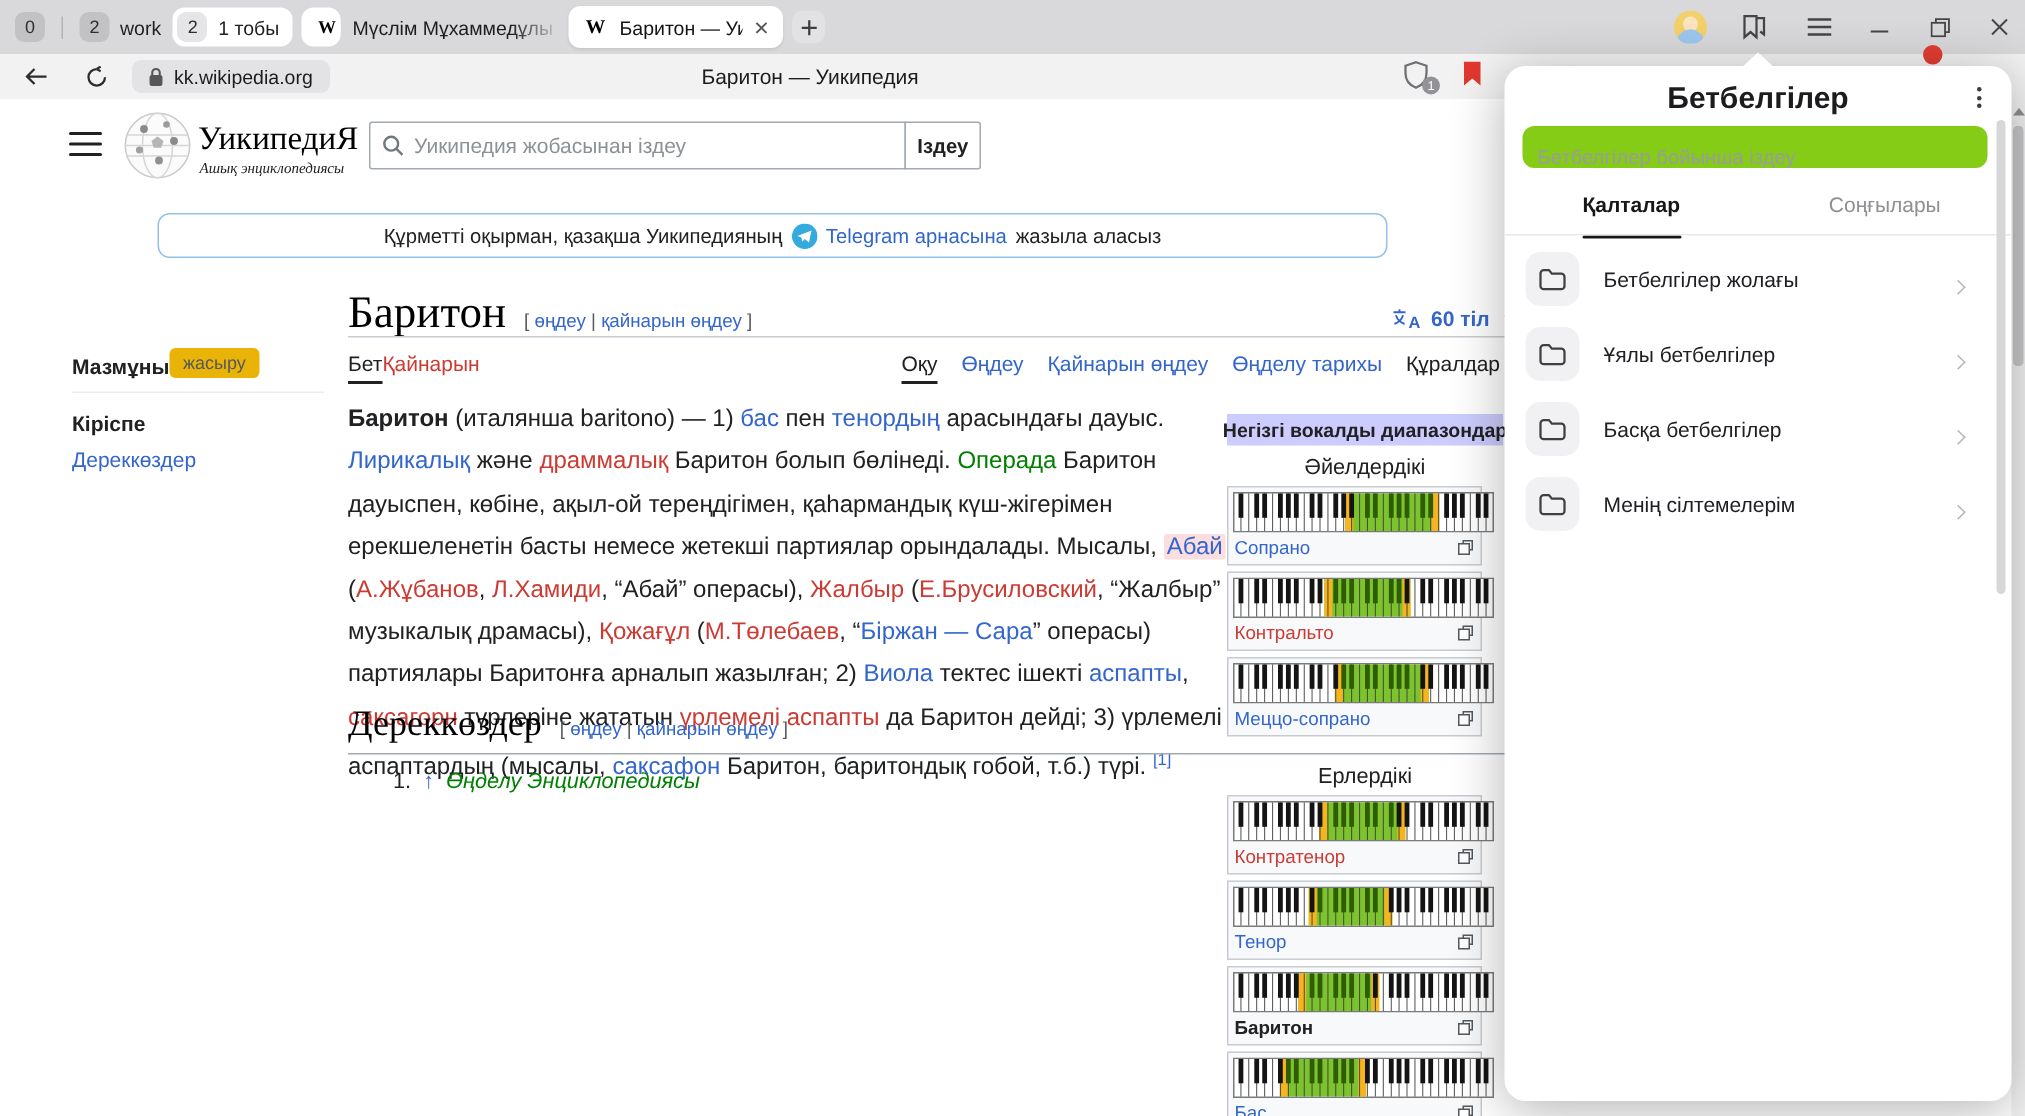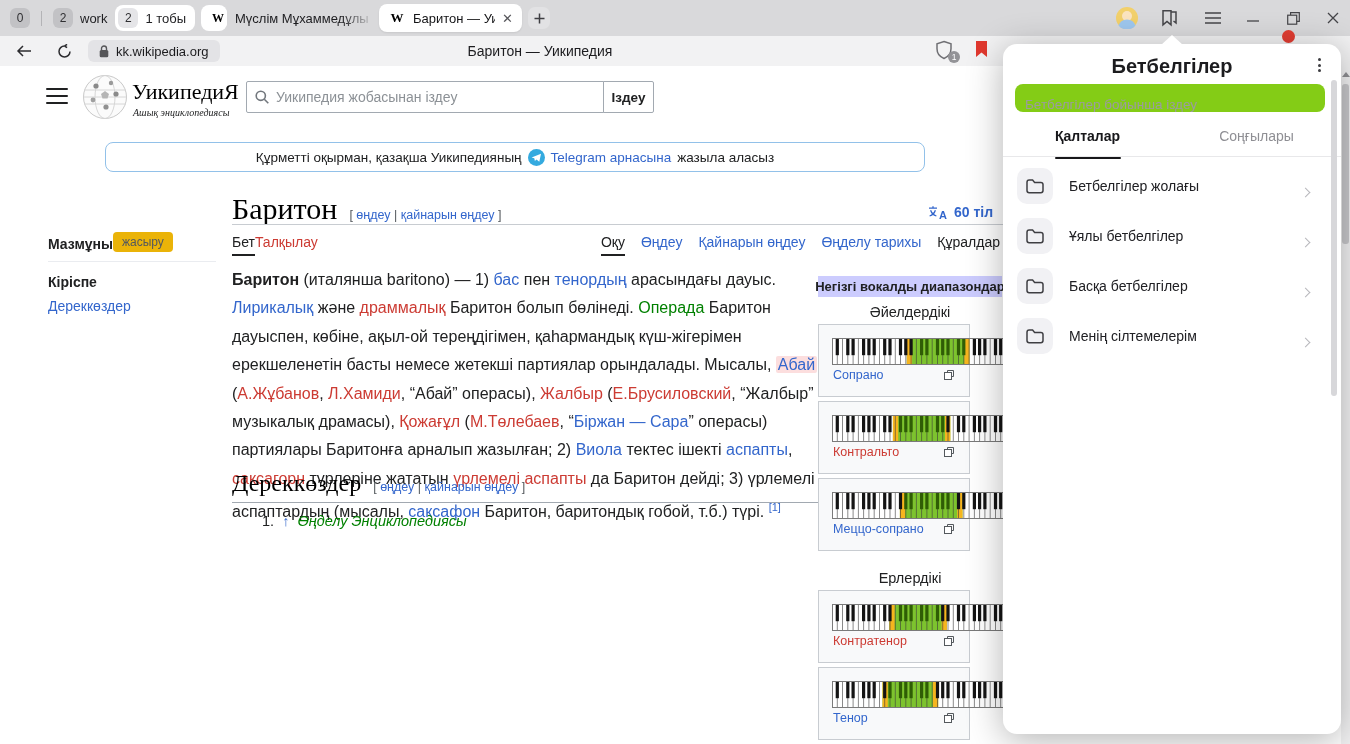--- a/index.html
+++ b/index.html
@@ -84,21 +84,21 @@
 .h2row{position:absolute;left:232px;top:404px;display:flex;align-items:baseline;gap:12px}
 .h2row h2{font-family:"Liberation Serif",serif;font-weight:normal;font-size:24px;color:#000}
 .refs-hr{position:absolute;left:232px;top:436px;width:778px;height:1px;background:#a2a9b1}
 .ref-item{position:absolute;left:262px;top:447px;font-size:14.5px;color:#202122}
 .ref-item .arrow{color:#3366cc;margin:0 4px}
 .ref-item .reflink{color:#008000;font-style:italic}
 
 .rail{position:absolute;left:818px;top:210px;width:184px}
 .rail-header{height:21px;background:#ccccfe;font-size:13px;font-weight:bold;display:flex;align-items:center;justify-content:center;white-space:nowrap;color:#202122}
 .rail-group-title{font-size:14.5px;font-weight:normal;text-align:center;margin-top:7px;height:18px;color:#202122}
-.vbox{width:152px;border:1px solid #c8ccd1;background:#f8f9fa;padding:13px;margin-top:4px}
+.vbox{width:170px;border:1px solid #c8ccd1;background:#f8f9fa;padding:3px;margin-top:4px}
 .rail-group-title + .vbox{margin-top:2px}
 .vbox-kb{height:27px}
 .vbox-cap{display:flex;align-items:center;justify-content:space-between;margin-top:2px;height:16px;font-size:12.5px;padding:0 1px}
 .vlabel.link{color:#3366cc}
 .vlabel.red{color:#cc3b33}
 .vlabel.current{color:#202122;font-weight:bold}
 
 .rail-gap{height:12px}
 
 .pg-scroll{position:absolute;left:1341px;top:0;width:9px;height:678px;background:#f2f2f3}
@@ -308,21 +308,21 @@
       </svg>
       <span>60 тіл</span>
       <span class="chev small" style="border-color:#202122"></span>
     </div>
 
     <div class="title-divider"></div>
 
     <div class="ptabs">
       <div class="ptabs-left" id="ptabs-left">
           <span class="ptab active plain">Бет</span>
-          <span class="ptab red">Талқылау</span>
+          <span class="ptab red">Қайнарын</span>
         </div>
       <div class="ptabs-right" id="ptabs-right">
           <span class="ptab active plain">Оқу</span>
           <span class="ptab link">Өңдеу</span>
           <span class="ptab link">Қайнарын өңдеу</span>
           <span class="ptab link">Өңделу тарихы</span>
           <span class="ptab plain">Құралдар<span class="chev small" style="border-color: rgb(32, 33, 34);"></span></span>
         </div>
     </div>
 

